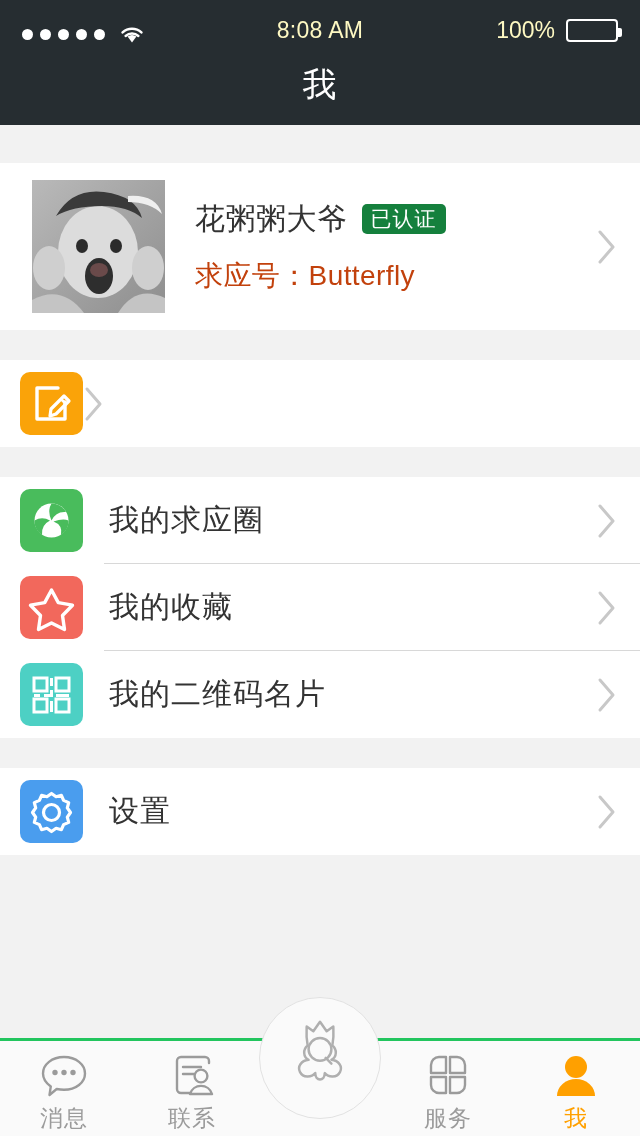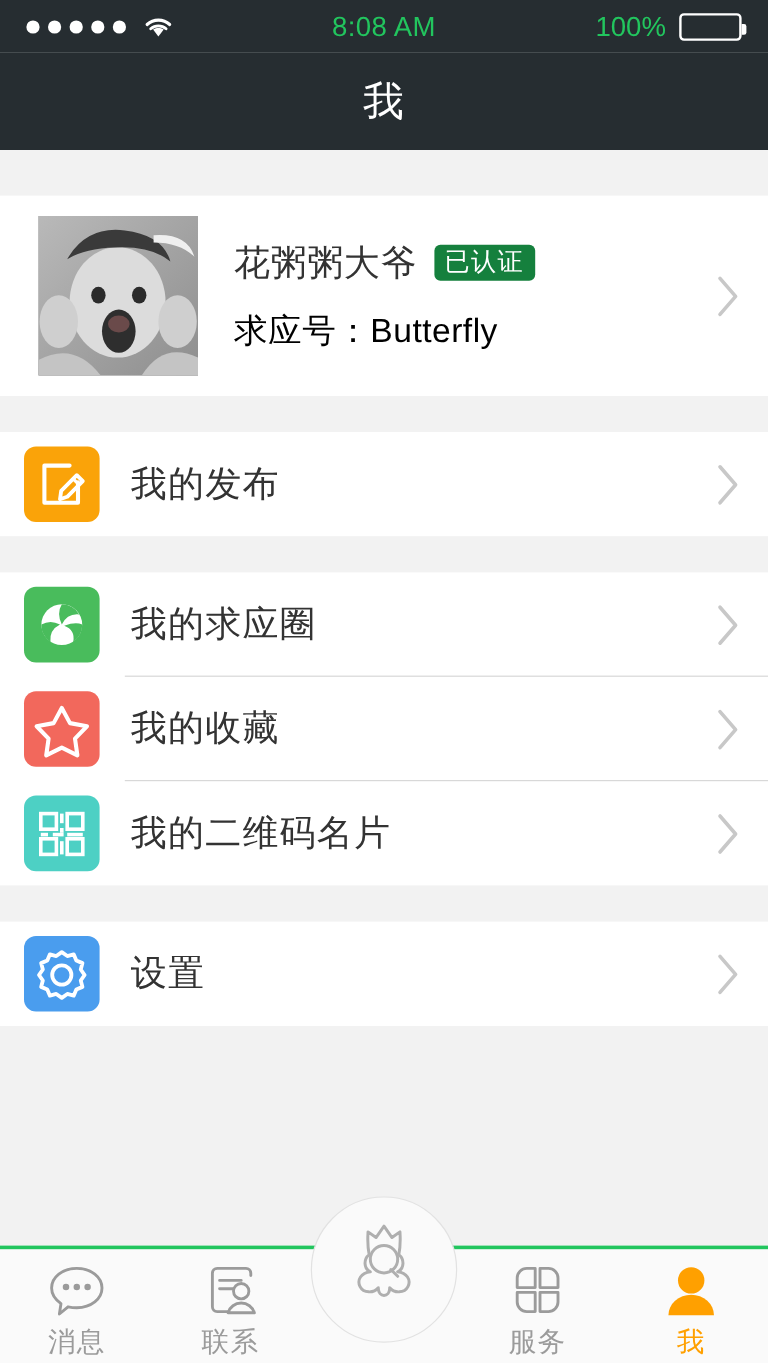--- a/index.html
+++ b/index.html
@@ -5,22 +5,22 @@
   * { margin:0; padding:0; box-sizing:border-box; }
   html, body {
     width:640px; height:1136px;
     font-family:"Liberation Sans","DejaVu Sans",sans-serif;
     background:#F2F2F2; overflow:hidden;
   }
   .phone { position:relative; width:640px; height:1136px; background:#F2F2F2; }
 
   
   .statusbar {
-    height:44px; background:#262D31; color:#22c55e;
-    display:flex; align-items:center; padding:0 22px; position:relative;
+    height:44px; background:#262D31; color:#fef9c3;
+    display:flex; align-items:flex-end; padding:0 22px; position:relative;
   }
   .sb-left { display:flex; align-items:center; gap:8px; }
   .dots { display:flex; gap:7px; align-items:center; }
   .dot { width:11px; height:11px; border-radius:50%; background:#fff; }
   .wifi { margin-left:6px; width:26px; height:19px; position:relative; }
   .sb-time {
     position:absolute; left:0; right:0; text-align:center;
     font-size:23px; letter-spacing:0.3px;
   }
   .sb-right {
@@ -62,21 +62,21 @@
   }
   .avatar svg { display:block; width:100%; height:100%; }
   .profile-text { margin-left:30px; flex:1; min-width:0; }
   .name-row { display:flex; align-items:center; gap:14px; }
   .pname { font-size:30px; color:#333; letter-spacing:0.5px; }
   .badge {
     background:#15803d; color:#fff; font-size:21px;
     padding:4px 9px 5px; border-radius:5px; letter-spacing:1px;
     line-height:1; white-space:nowrap;
   }
-  .pid { margin-top:17px; font-size:28px; color:#000000; letter-spacing:0.4px; }
+  .pid { margin-top:17px; font-size:28px; color:#c2410c; letter-spacing:0.4px; }
 
   
   .row {
     display:flex; align-items:center; height:87px;
     padding:0 22px 0 20px; position:relative; cursor:pointer;
   }
   .row-ico {
     width:63px; height:63px; flex:0 0 63px; border-radius:10px;
     display:flex; align-items:center; justify-content:center;
   }
@@ -192,21 +192,20 @@
 
     <div class="card">
       <div class="row">
         <span class="row-ico" style="background:#FAA309">
           <svg viewBox="0 0 63 63" width="63" height="63">
             <path d="M17 16 H38 M17 16 V47 H45 V30" stroke="#fff" stroke-width="3.4" fill="none" stroke-linejoin="round" stroke-linecap="round"></path>
             <path d="M31 37 L44 24 L49 29 L36 42 L30 44 Z" stroke="#fff" stroke-width="3.2" fill="none" stroke-linejoin="round"></path>
             <path d="M41 27 L46 32" stroke="#fff" stroke-width="2.6"></path>
           </svg>
         </span>
-        <span class="row-label">我的发布</span>
         <span class="chev">
           <svg viewBox="0 0 22 38" width="22" height="38">
             <path d="M4 4 L17 19 L4 34" stroke="#C8C8C8" stroke-width="3" fill="none" stroke-linecap="round" stroke-linejoin="round"></path>
           </svg>
         </span>
       </div>
     </div>
 
     <div class="gap-sm"></div>
 

